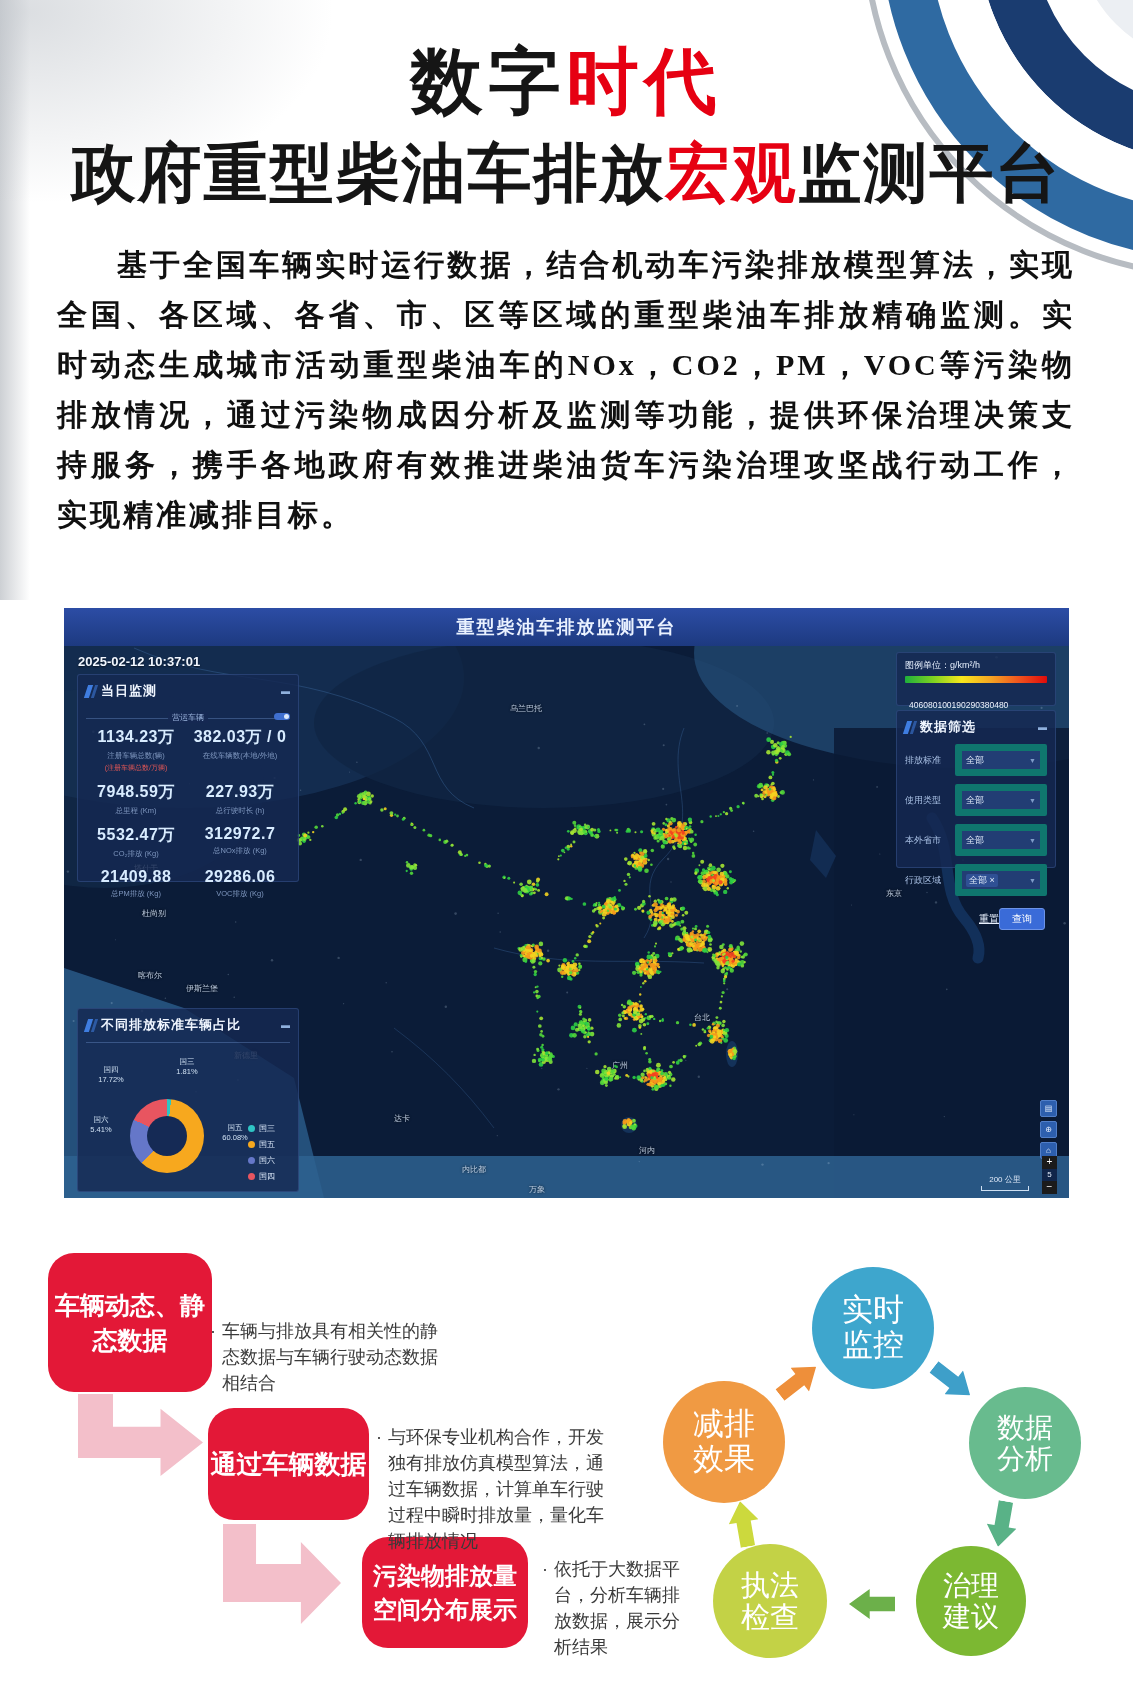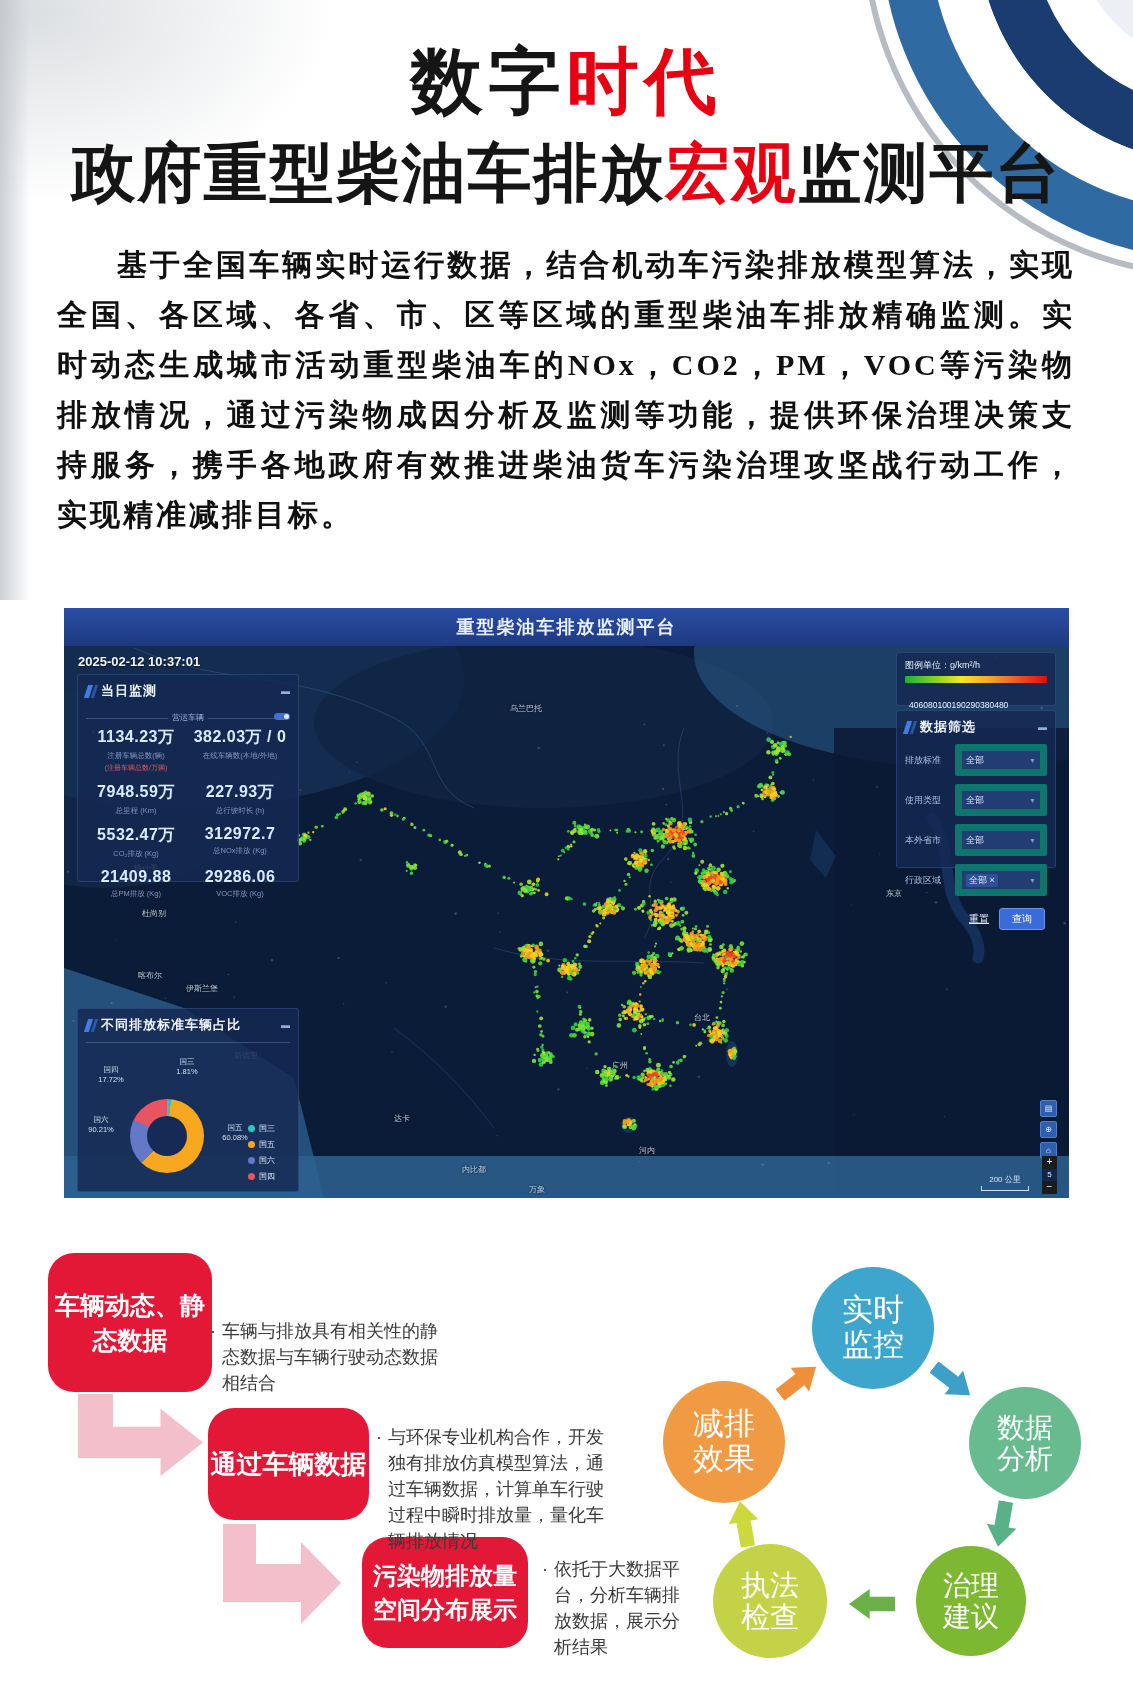--- a/index.html
+++ b/index.html
@@ -61,21 +61,21 @@
   .heat-ticks{display:flex;justify-content:flex-start;padding:3px 6px 5px 12px;margin-top:14px;}
   .heat-ticks span{font-size:8.5px;color:#eef4fd;}
   
   .f-row{display:flex;align-items:center;gap:6px;padding:4px 8px;}
   .f-label{font-size:9px;color:#a9c0e4;width:44px;}
   .f-box{flex:1;height:18px;background:#223d74;border:7px solid #0f766e;border-radius:2px;
          display:flex;align-items:center;justify-content:space-between;padding:0 4px;cursor:pointer;}
   .f-val{font-size:9px;color:#dfe9f8;}
   .f-val.tag{background:#2f5094;border-radius:2px;padding:0 3px;}
   .f-caret{font-size:7px;color:#7f9cc9;}
-  .f-btns{display:flex;justify-content:flex-end;align-items:center;gap:10px;padding:8px 10px;}
+  .f-btns{display:flex;justify-content:flex-end;align-items:center;gap:0;padding:8px 10px;}
   .btn-reset{font-size:10px;color:#eaf2ff;text-decoration:underline;cursor:pointer;}
   .btn-query{font-size:10px;color:#fff;background:#3a6bd8;border:1px solid #6c93e8;border-radius:3px;
              padding:3px 12px;cursor:pointer;}
   
   .map-label{position:absolute;font-size:8px;color:#d4e2f4;opacity:.85;text-shadow:0 0 3px #000;white-space:nowrap;}
   .map-tools{position:absolute;right:12px;top:492px;display:flex;flex-direction:column;gap:4px;}
   .tool-btn{width:15px;height:15px;background:#2d5fae;border:1px solid #517fc9;border-radius:2px;
             color:#eaf2ff;font-size:8px;display:flex;align-items:center;justify-content:center;cursor:pointer;}
   .zoom-widget{position:absolute;right:12px;top:548px;width:15px;display:flex;flex-direction:column;}
   .zoom-btn{height:13px;background:#1b1b1b;color:#fff;font-size:10px;line-height:12px;text-align:center;cursor:pointer;}
@@ -2222,21 +2222,21 @@
       <div class="callout" style="left:10px;top:56px;width:46px;" id="co-0">
           <div>国四</div>
           <div>17.72%</div>
         </div>
       <div class="callout" style="left:88px;top:48px;width:42px;" id="co-1">
           <div>国三</div>
           <div>1.81%</div>
         </div>
       <div class="callout" style="left:2px;top:106px;width:42px;" id="co-2">
           <div>国六</div>
-          <div>90.21%</div>
+          <div>5.41%</div>
         </div>
       <div class="callout" style="left:136px;top:114px;width:42px;" id="co-3">
           <div>国五</div>
           <div>60.08%</div>
         </div>
       <div class="std-legend" style="left:170px;top:114px;" id="std-legend">
           <div class="std-item">
             <span class="std-dot" style="background: rgb(47, 196, 196);"></span>
             <span>国三</span>
           </div>

